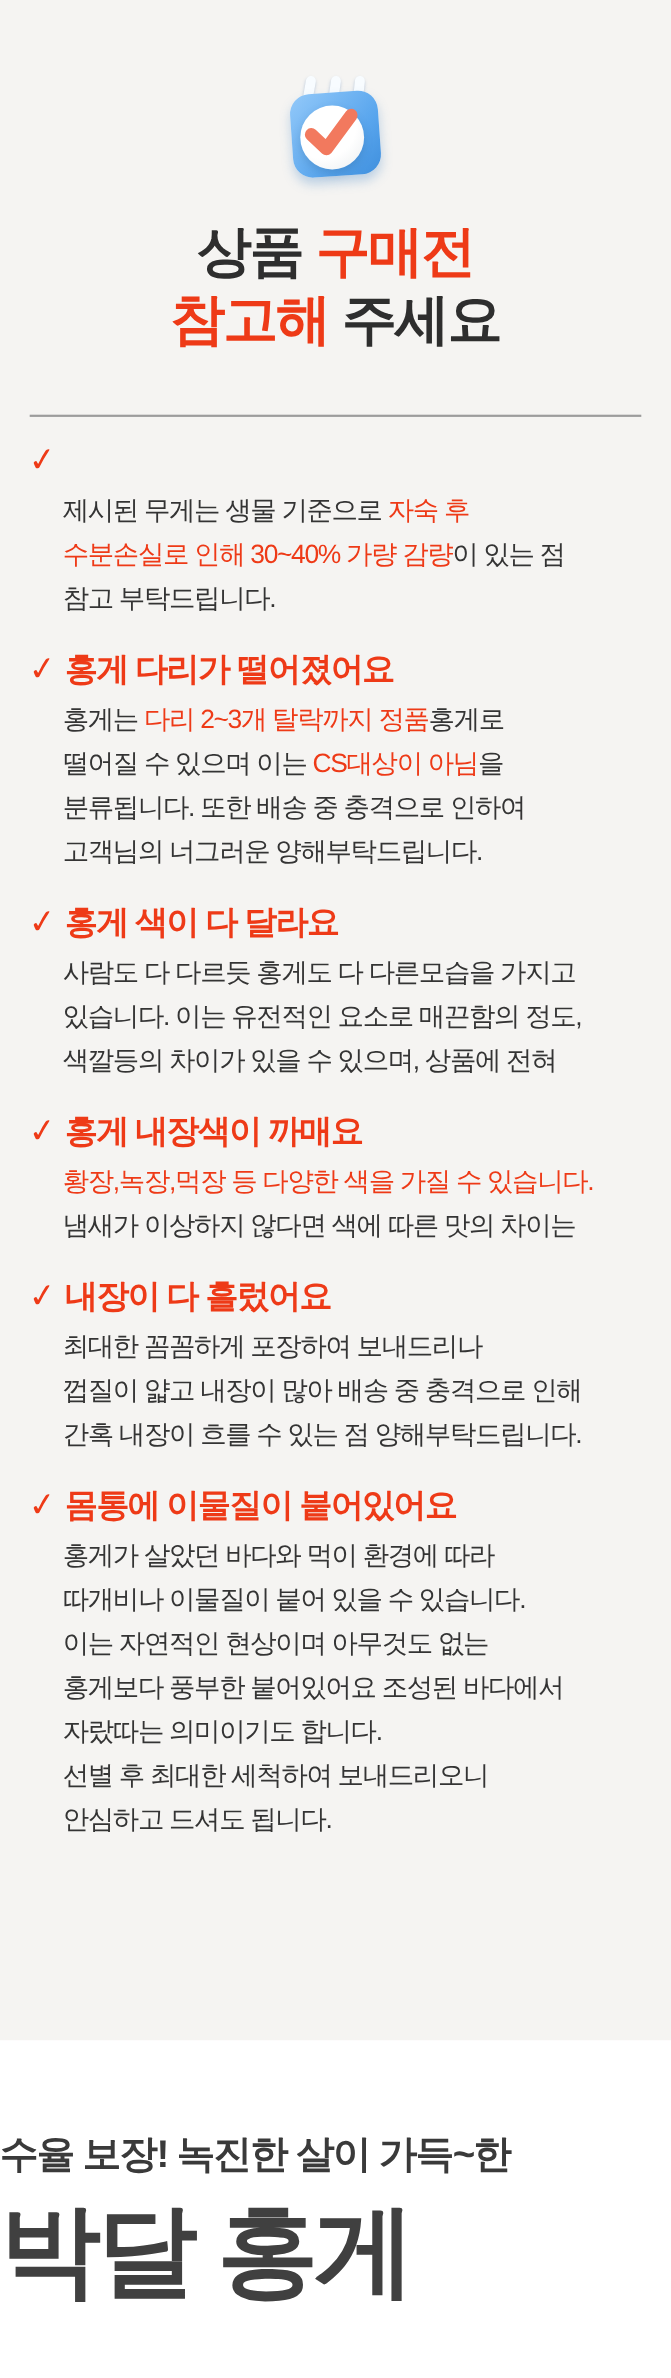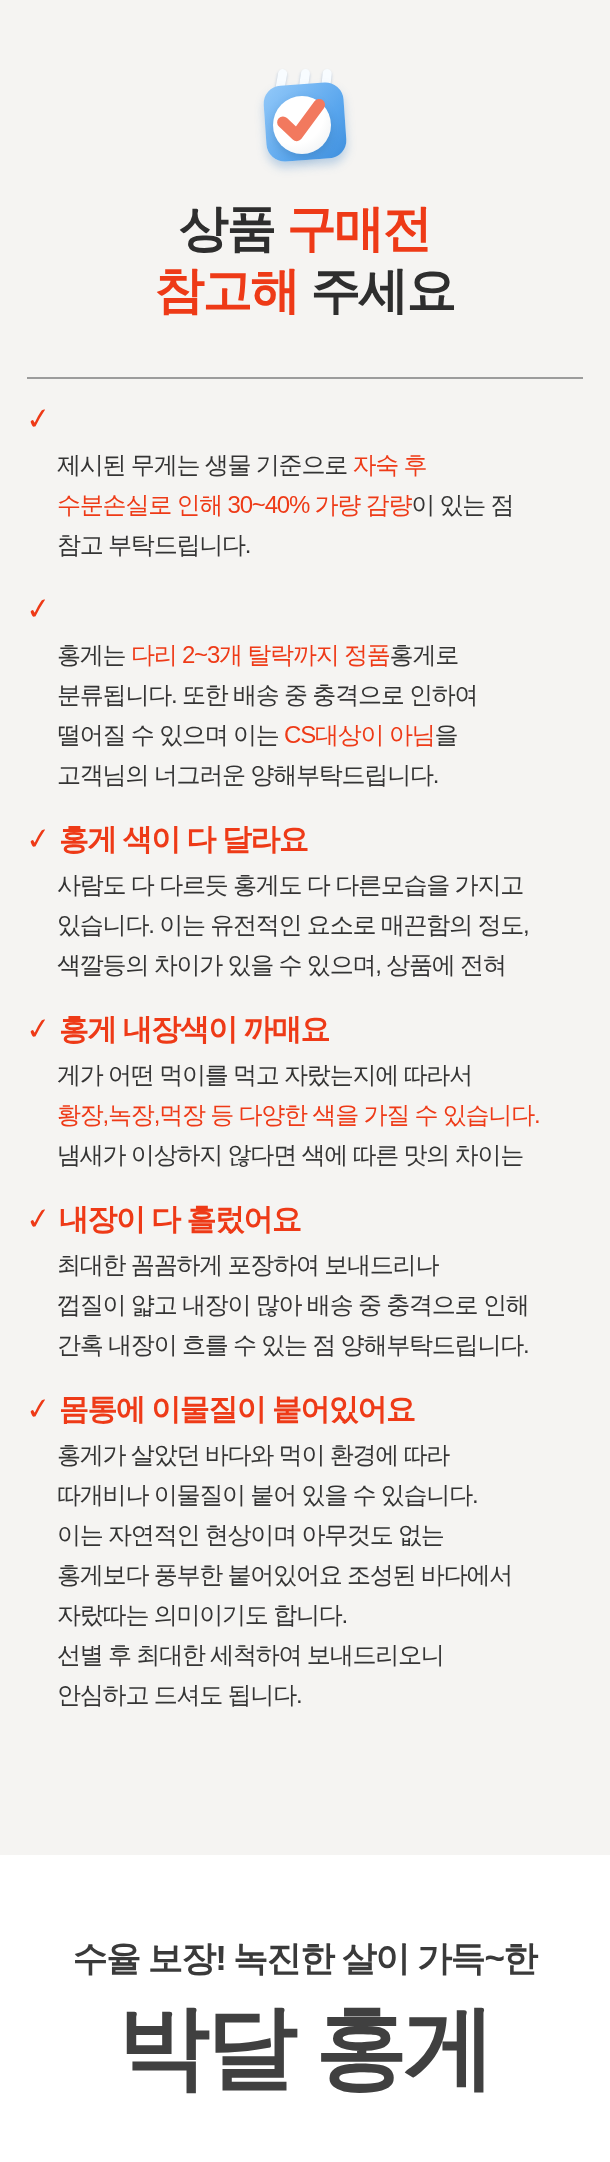--- a/index.html
+++ b/index.html
@@ -68,21 +68,21 @@
     font-size:30px;line-height:36px;font-weight:800;
     letter-spacing:-1.5px;color:var(--accent-red);
   }
   .section-body{
     margin:8px 12px 0 31px;
     font-size:24px;line-height:40px;letter-spacing:-1.2px;
     color:var(--body-text);
   }
   .section-body .red{color:var(--accent-red);}
   
-  .footer{width:610px;height:307px;background:var(--footer-bg);text-align:center;}
+  .footer{width:610px;height:307px;background:var(--footer-bg);}
   .footer-subtitle{
     padding-top:80px;font-size:35px;font-weight:700;
     letter-spacing:-1.5px;color:#3a3a3a;
   }
   .footer-title{
     margin-top:12px;font-size:92px;line-height:104px;font-weight:900;
     letter-spacing:-4px;color:#404040;
   }
 </style>
 </head>
@@ -118,25 +118,26 @@
     <div class="section-body">
             <div class="body-line"><span>제시된 무게는 생물 기준으로 </span><span class="red">자숙 후</span></div>
             <div class="body-line"><span class="red">수분손실로 인해 30~40% 가량 감량</span><span>이 있는 점</span></div>
             <div class="body-line"><span>참고 부탁드립니다.</span></div>
           </div>
   </div>
 
   <div class="section">
     <div class="heading-row">
       <span class="check-glyph">✓</span>
+      <h2 class="section-heading">홍게 다리가 떨어졌어요</h2>
     </div>
     <div class="section-body">
             <div class="body-line"><span>홍게는 </span><span class="red">다리 2~3개 탈락까지 정품</span><span>홍게로</span></div>
+            <div class="body-line"><span>떨어질 수 있으며 이는 </span><span class="red">CS대상이 아님</span><span>을</span></div>
             <div class="body-line"><span>분류됩니다. 또한 배송 중 충격으로 인하여</span></div>
-            <div class="body-line"><span>떨어질 수 있으며 이는 </span><span class="red">CS대상이 아님</span><span>을</span></div>
             <div class="body-line"><span>고객님의 너그러운 양해부탁드립니다.</span></div>
           </div>
   </div>
 
   <div class="section">
     <div class="heading-row">
       <span class="check-glyph">✓</span>
       <h2 class="section-heading">홍게 색이 다 달라요</h2>
     </div>
     <div class="section-body">
@@ -145,21 +146,20 @@
             <div class="body-line"><span>색깔등의 차이가 있을 수 있으며, 상품에 전혀</span></div>
           </div>
   </div>
 
   <div class="section">
     <div class="heading-row">
       <span class="check-glyph">✓</span>
       <h2 class="section-heading">홍게 내장색이 까매요</h2>
     </div>
     <div class="section-body">
-            <div class="body-line"><span>게가 어떤 먹이를 먹고 자랐는지에 따라서</span></div>
             <div class="body-line"><span class="red">황장,녹장,먹장 등 다양한 색을 가질 수 있습니다.</span></div>
             <div class="body-line"><span>냄새가 이상하지 않다면 색에 따른 맛의 차이는</span></div>
           </div>
   </div>
 
   <div class="section">
     <div class="heading-row">
       <span class="check-glyph">✓</span>
       <h2 class="section-heading">내장이 다 흘렀어요</h2>
     </div>

